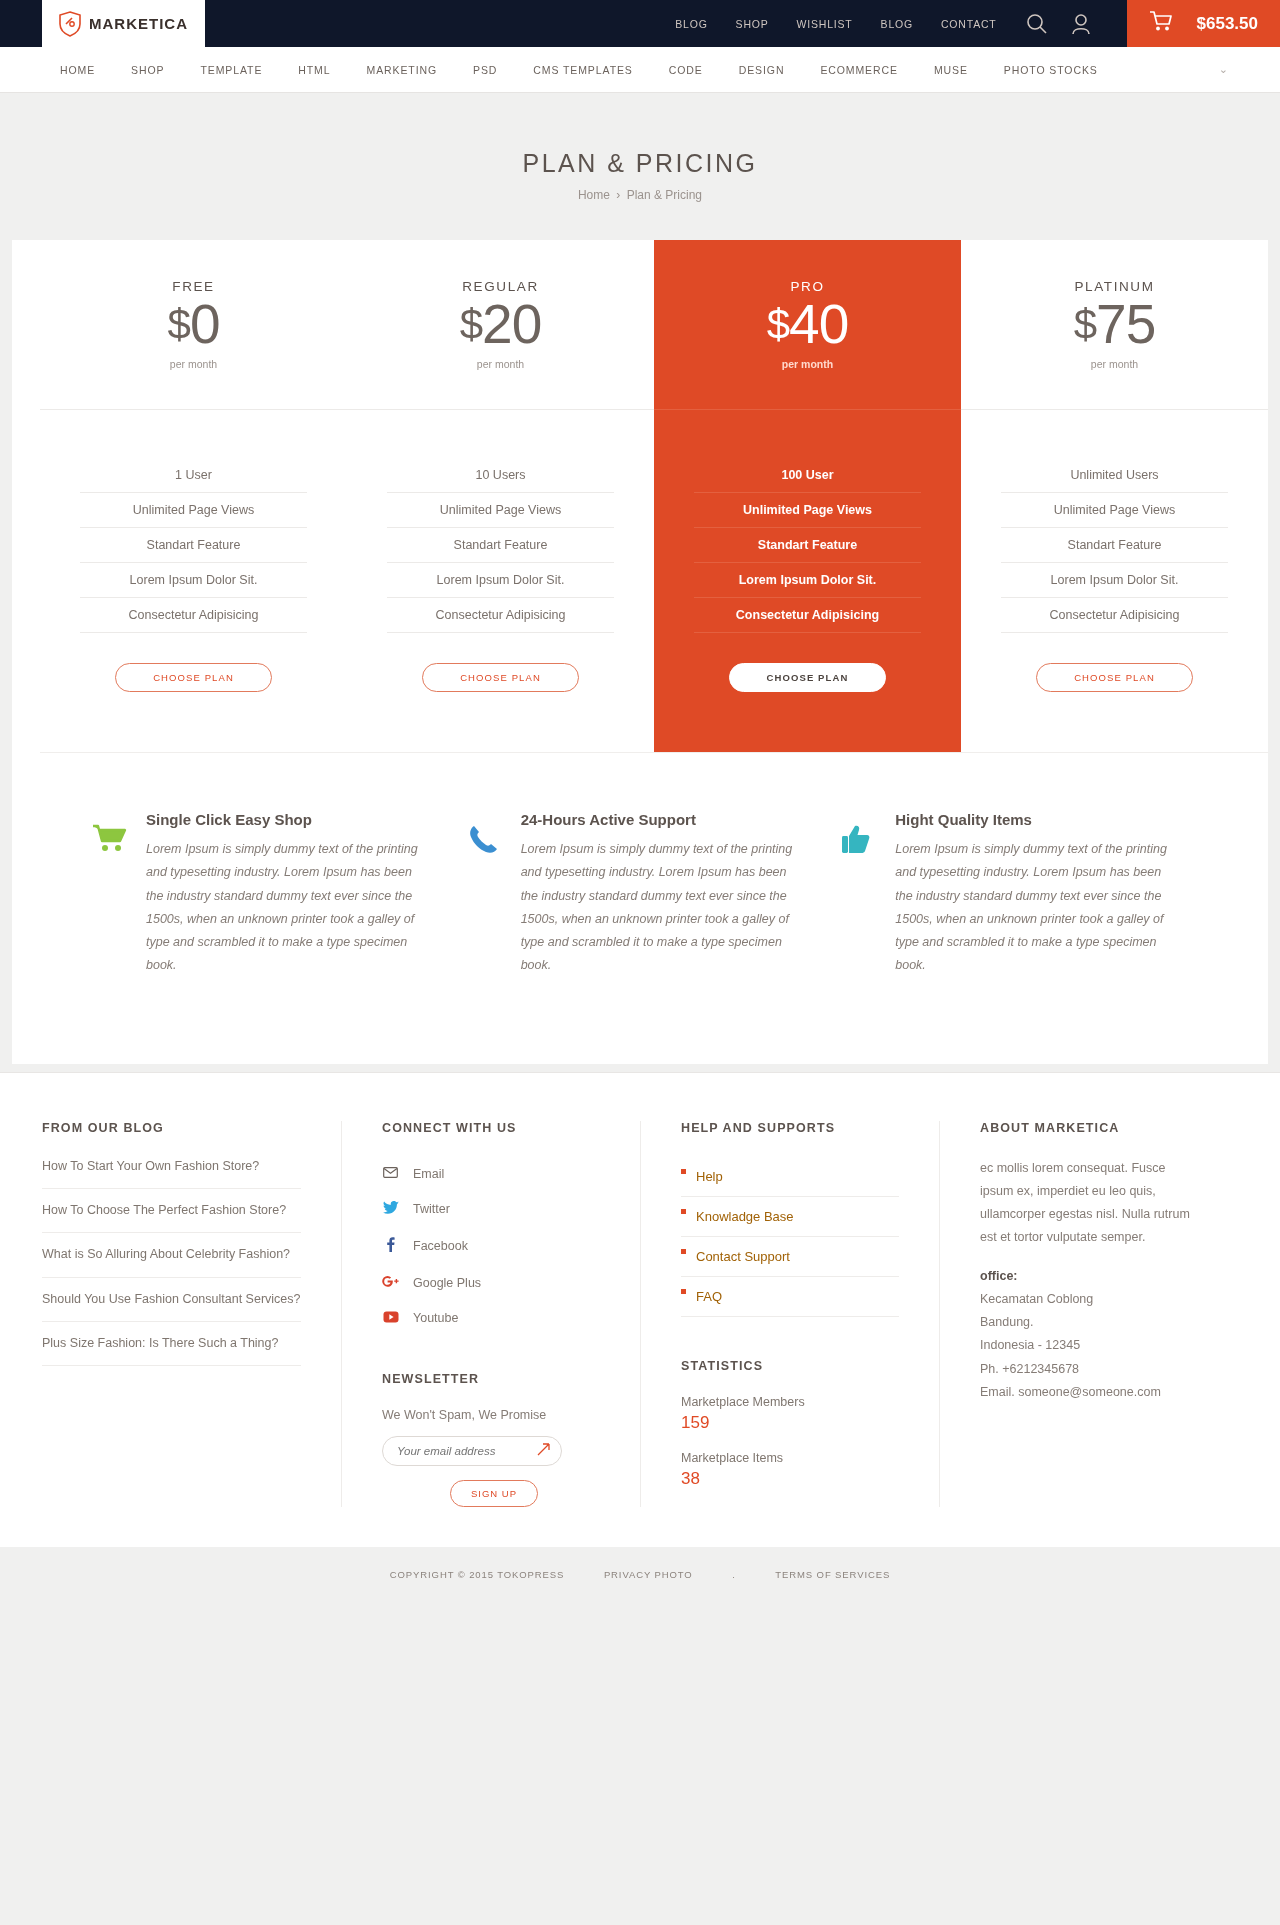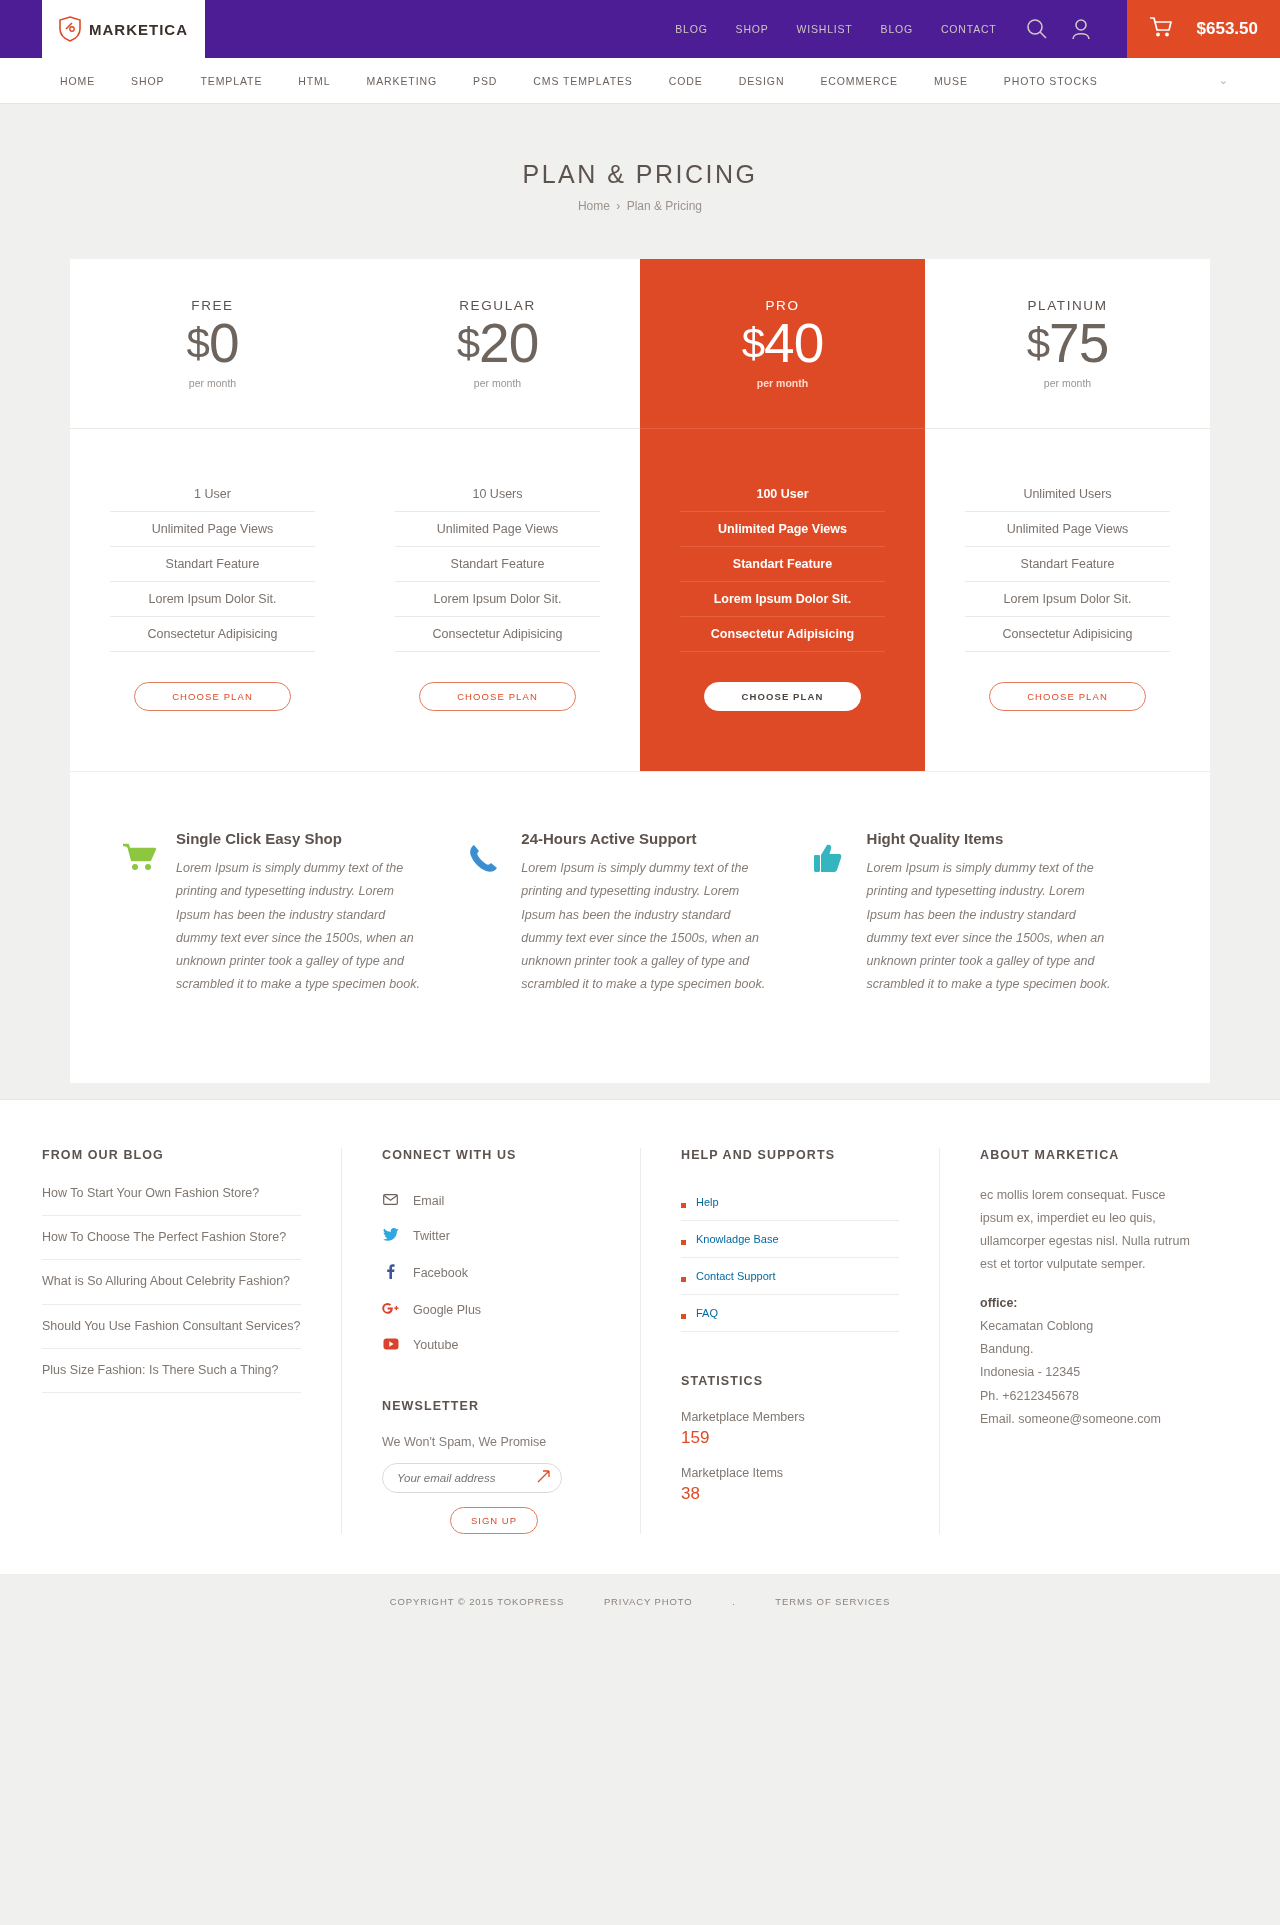--- a/index.html
+++ b/index.html
@@ -7,22 +7,22 @@
     font-family: "Liberation Sans", sans-serif;
     background: #f0f0ef;
     width: 1280px;
     color: #6b625c;
     -webkit-font-smoothing: antialiased;
   }
   .page { width: 1280px; margin: 0 auto; position: relative; }
 
   
   .topbar {
-    height: 58px;
-    background: #4c1d95;
+    height: 47px;
+    background: #0f172a;
     display: flex;
     align-items: stretch;
   }
   .logo-box {
     width: 163px;
     background: #ffffff;
     display: flex;
     align-items: center;
     justify-content: center;
     gap: 8px;
@@ -106,23 +106,24 @@
   }
   .crumbs {
     margin-top: 10px;
     font-size: 12px;
     color: #9b938e;
   }
   .crumbs .sep { margin: 0 3px; }
 
   
   .content {
-    width: 1140px;
-    margin: 16px auto;
+    width: 1256px;
+    margin: 8px auto;
     background: #fff;
+    padding-left: 28px;
   }
   .plans { display: flex; }
   .plan {
     width: 25%;
     background: #fff;
     position: relative;
   }
   .plan.featured { background: #df4a26; color: #fff; }
   .plan-head {
     height: 170px;
@@ -230,24 +231,24 @@
     display: flex;
     align-items: center;
     gap: 14px;
     padding: 10px 0;
     font-size: 12.5px;
     color: #7f766f;
   }
   .social-ico { width: 17px; text-align: center; }
   .help-row {
     display: flex;
-    align-items: flex-end;
+    align-items: flex-start;
     gap: 10px;
-    font-size: 11px;
-    color: #0369a1;
+    font-size: 13px;
+    color: #a16207;
     padding: 12px 0;
     border-bottom: 1px solid #eeecea;
   }
   .bullet { width: 5px; height: 5px; background: #e04a25; display: inline-block; }
   .about-p { font-size: 12.5px; line-height: 1.85; color: #857c76; margin-bottom: 16px; }
   .about-p b { color: #5c534e; }
   .newsletter-title { margin-top: 36px; }
   .nl-sub { font-size: 12.5px; color: #857c76; margin-bottom: 14px; }
   .nl-input-wrap { position: relative; width: 180px; }
   .nl-input {

